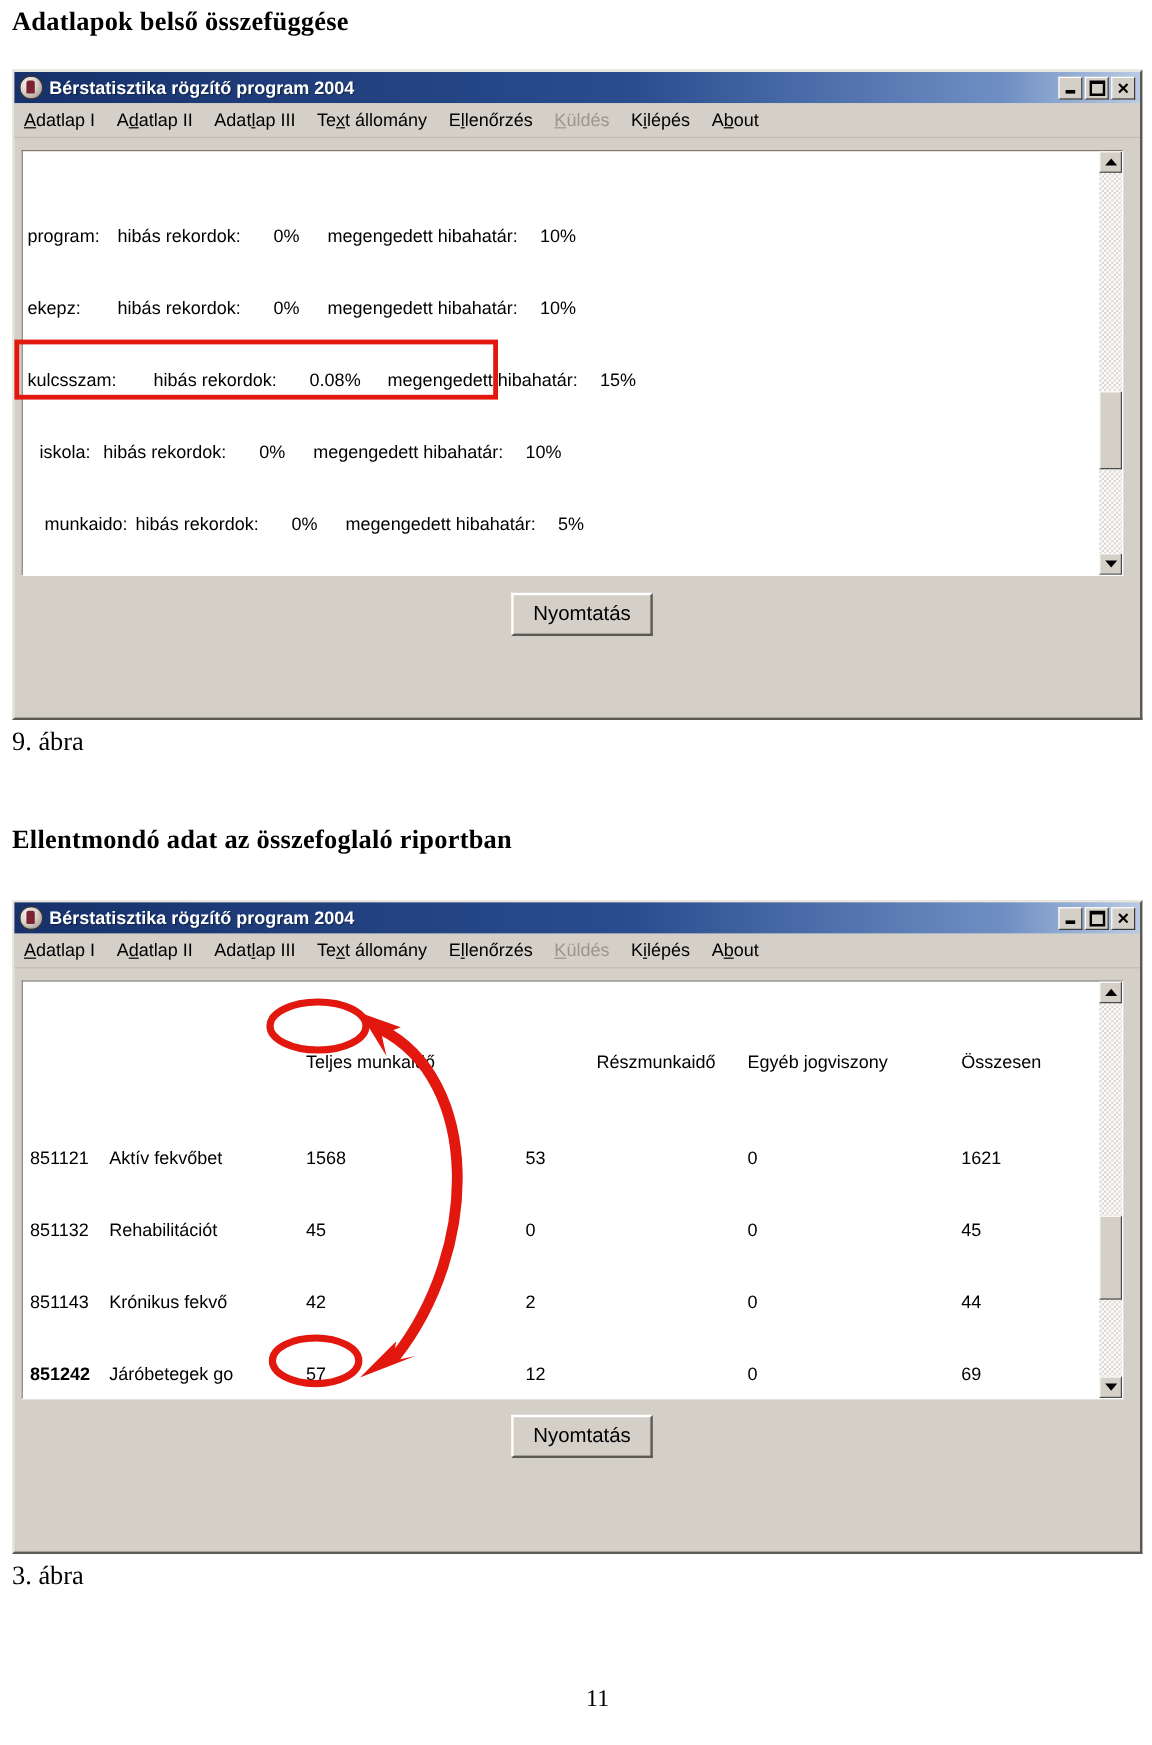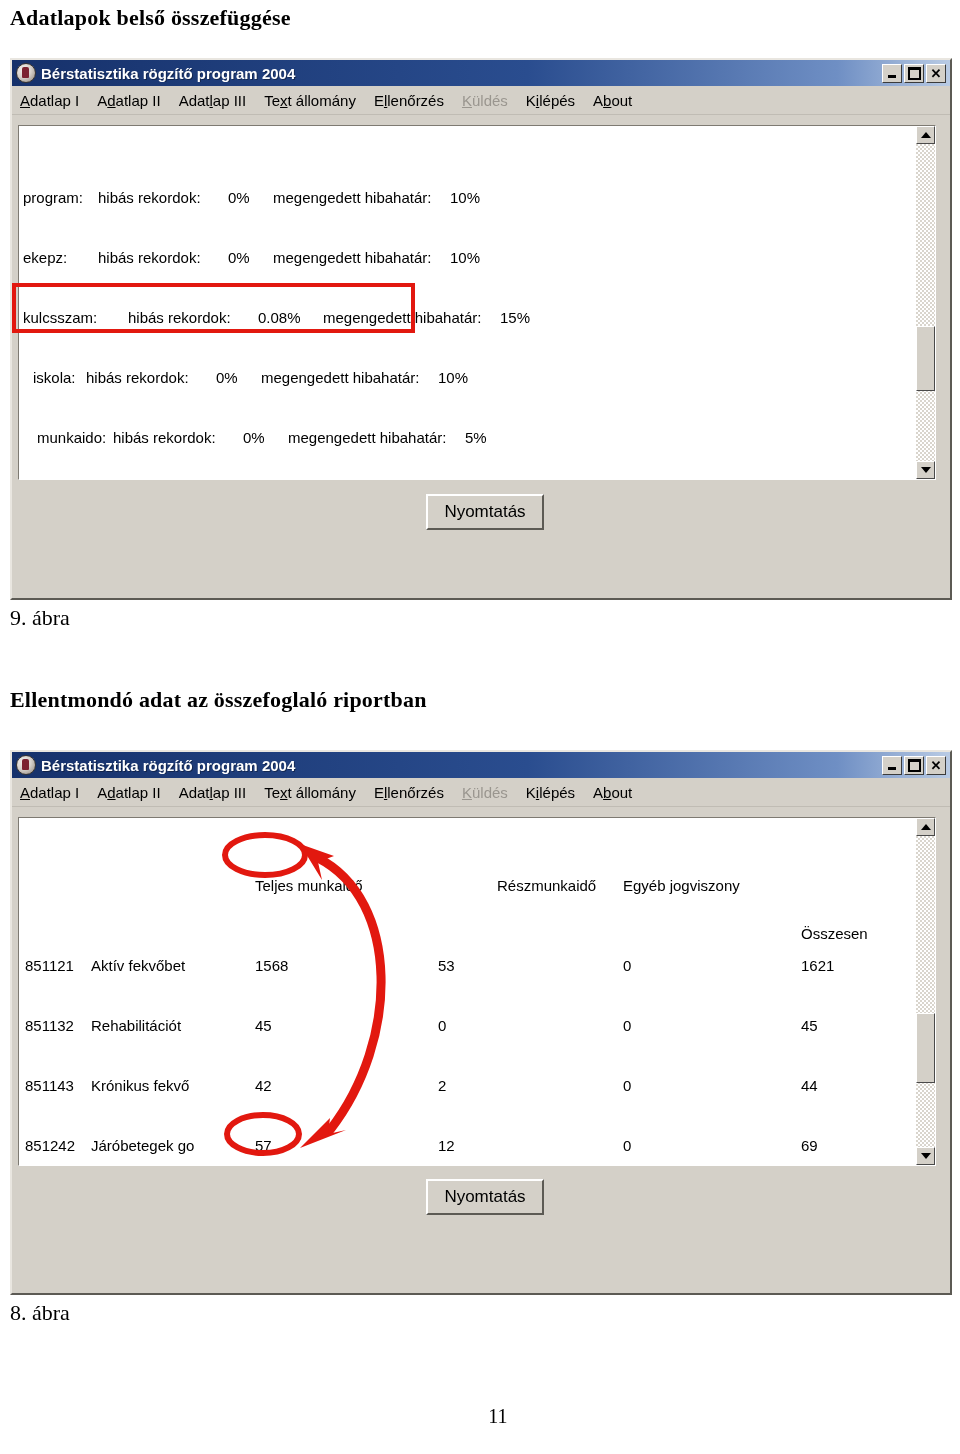--- a/index.html
+++ b/index.html
@@ -392,21 +392,21 @@
     <span class="menu-item">A<u>b</u>out</span>
   </div>
 
   <div class="textpane" style="left:6px; top:65px; width:918px; height:349px;">
     <div class="report" style="top:-2px;">
 
       <div class="rowline">
         <span class="col" style="left:232px;">Teljes munkaidő</span>
         <span class="col" style="left:438px;margin-left:36px;">Részmunkaidő</span>
         <span class="col" style="left:600px;">Egyéb jogviszony</span>
-        <span class="col" style="left:778px;margin-top:48px;">Összesen</span>
+        <span class="col" style="left:778px;">Összesen</span>
       </div>
 
       <div class="rowline">
         <span class="col" style="left:2px;">851121</span>
         <span class="col" style="left:68px;">Aktív fekvőbet</span>
         <span class="col" style="left:232px;">1568</span>
         <span class="col" style="left:415px;">53</span>
         <span class="col" style="left:600px;">0</span>
         <span class="col" style="left:778px;">1621</span>
       </div>
@@ -420,21 +420,21 @@
       </div>
       <div class="rowline">
         <span class="col" style="left:2px;">851143</span>
         <span class="col" style="left:68px;">Krónikus fekvő</span>
         <span class="col" style="left:232px;">42</span>
         <span class="col" style="left:415px;">2</span>
         <span class="col" style="left:600px;">0</span>
         <span class="col" style="left:778px;">44</span>
       </div>
       <div class="rowline">
-        <span class="col" style="left:2px;">851242</span>
+        <span class="col" style="left:2px;font-weight:bold;">851242</span>
         <span class="col" style="left:68px;">Járóbetegek go</span>
         <span class="col" style="left:232px;">57</span>
         <span class="col" style="left:415px;">12</span>
         <span class="col" style="left:600px;">0</span>
         <span class="col" style="left:778px;">69</span>
       </div>
       
       
       
 
@@ -475,15 +475,15 @@
 
   <ellipse cx="263" cy="394" rx="36" ry="19" fill="none" stroke="#e2180f" stroke-width="6"></ellipse>
 
   <path d="M 318 118 C 400 160, 400 300, 330 390" fill="none" stroke="#e2180f" stroke-width="9" stroke-linecap="round"></path>
 
   <path d="M 300 104 L 334 116 L 318 122 L 322 140 Z" fill="#e2180f"></path>
 
   <path d="M 300 408 L 330 378 L 328 394 L 346 390 Z" fill="#e2180f"></path>
 </svg>
 
-<div class="fig-caption" style="left:10px; top:1300px;">8. ábra</div>
+<div class="fig-caption" style="left:10px; top:1300px;">3. ábra</div>
 
 <div class="page-number" style="top:1405px;padding-left:18px;">11</div>
 
 </body></html>

